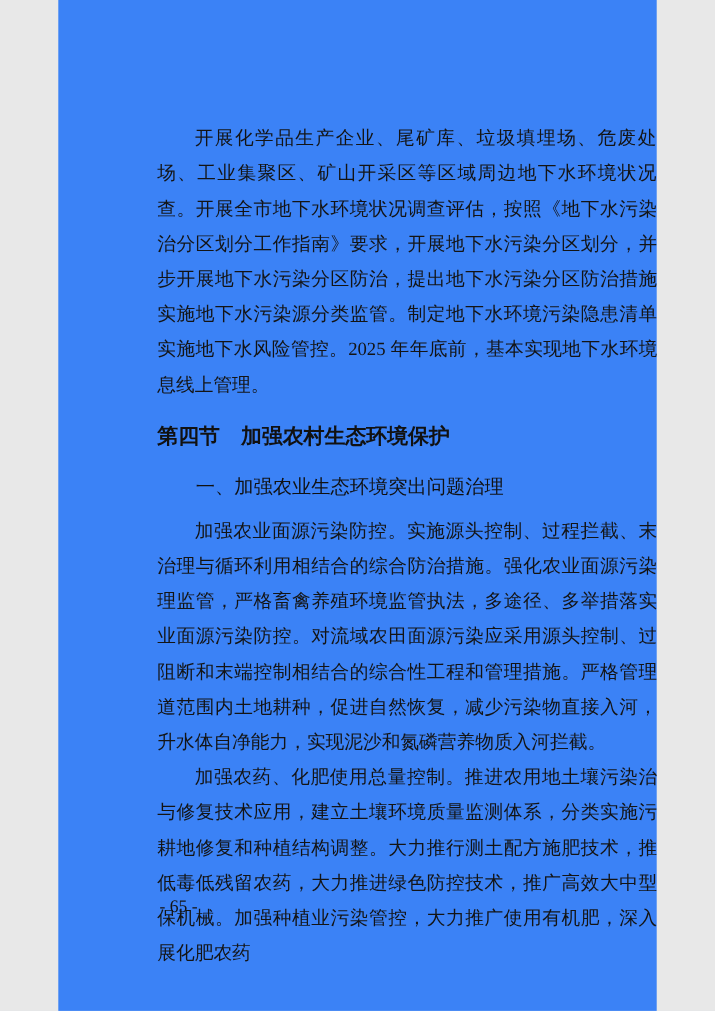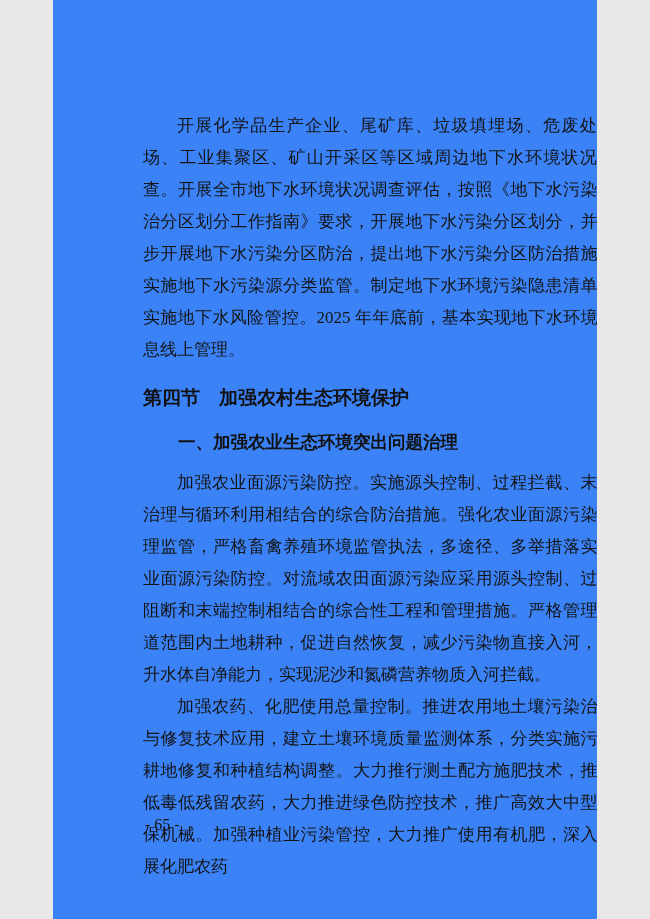--- a/index.html
+++ b/index.html
@@ -37,21 +37,21 @@
     margin: 16px 0 12px 0;
     font-family: "Liberation Sans", "DejaVu Sans", sans-serif;
     font-weight: bold;
     font-size: 19px;
     line-height: 32px;
     color: #111111;
   }
   .subsection-heading {
     margin: 12px 0 9px 0;
     font-family: "Liberation Sans", "DejaVu Sans", sans-serif;
-    font-weight: bold;
+    font-weight: normal;
     font-size: 17.5px;
     line-height: 32px;
     text-indent: 2em;
     text-align: left;
     color: #111111;
   }
   .page-footer {
     position: absolute;
     left: 92px;
     top: 814px;

